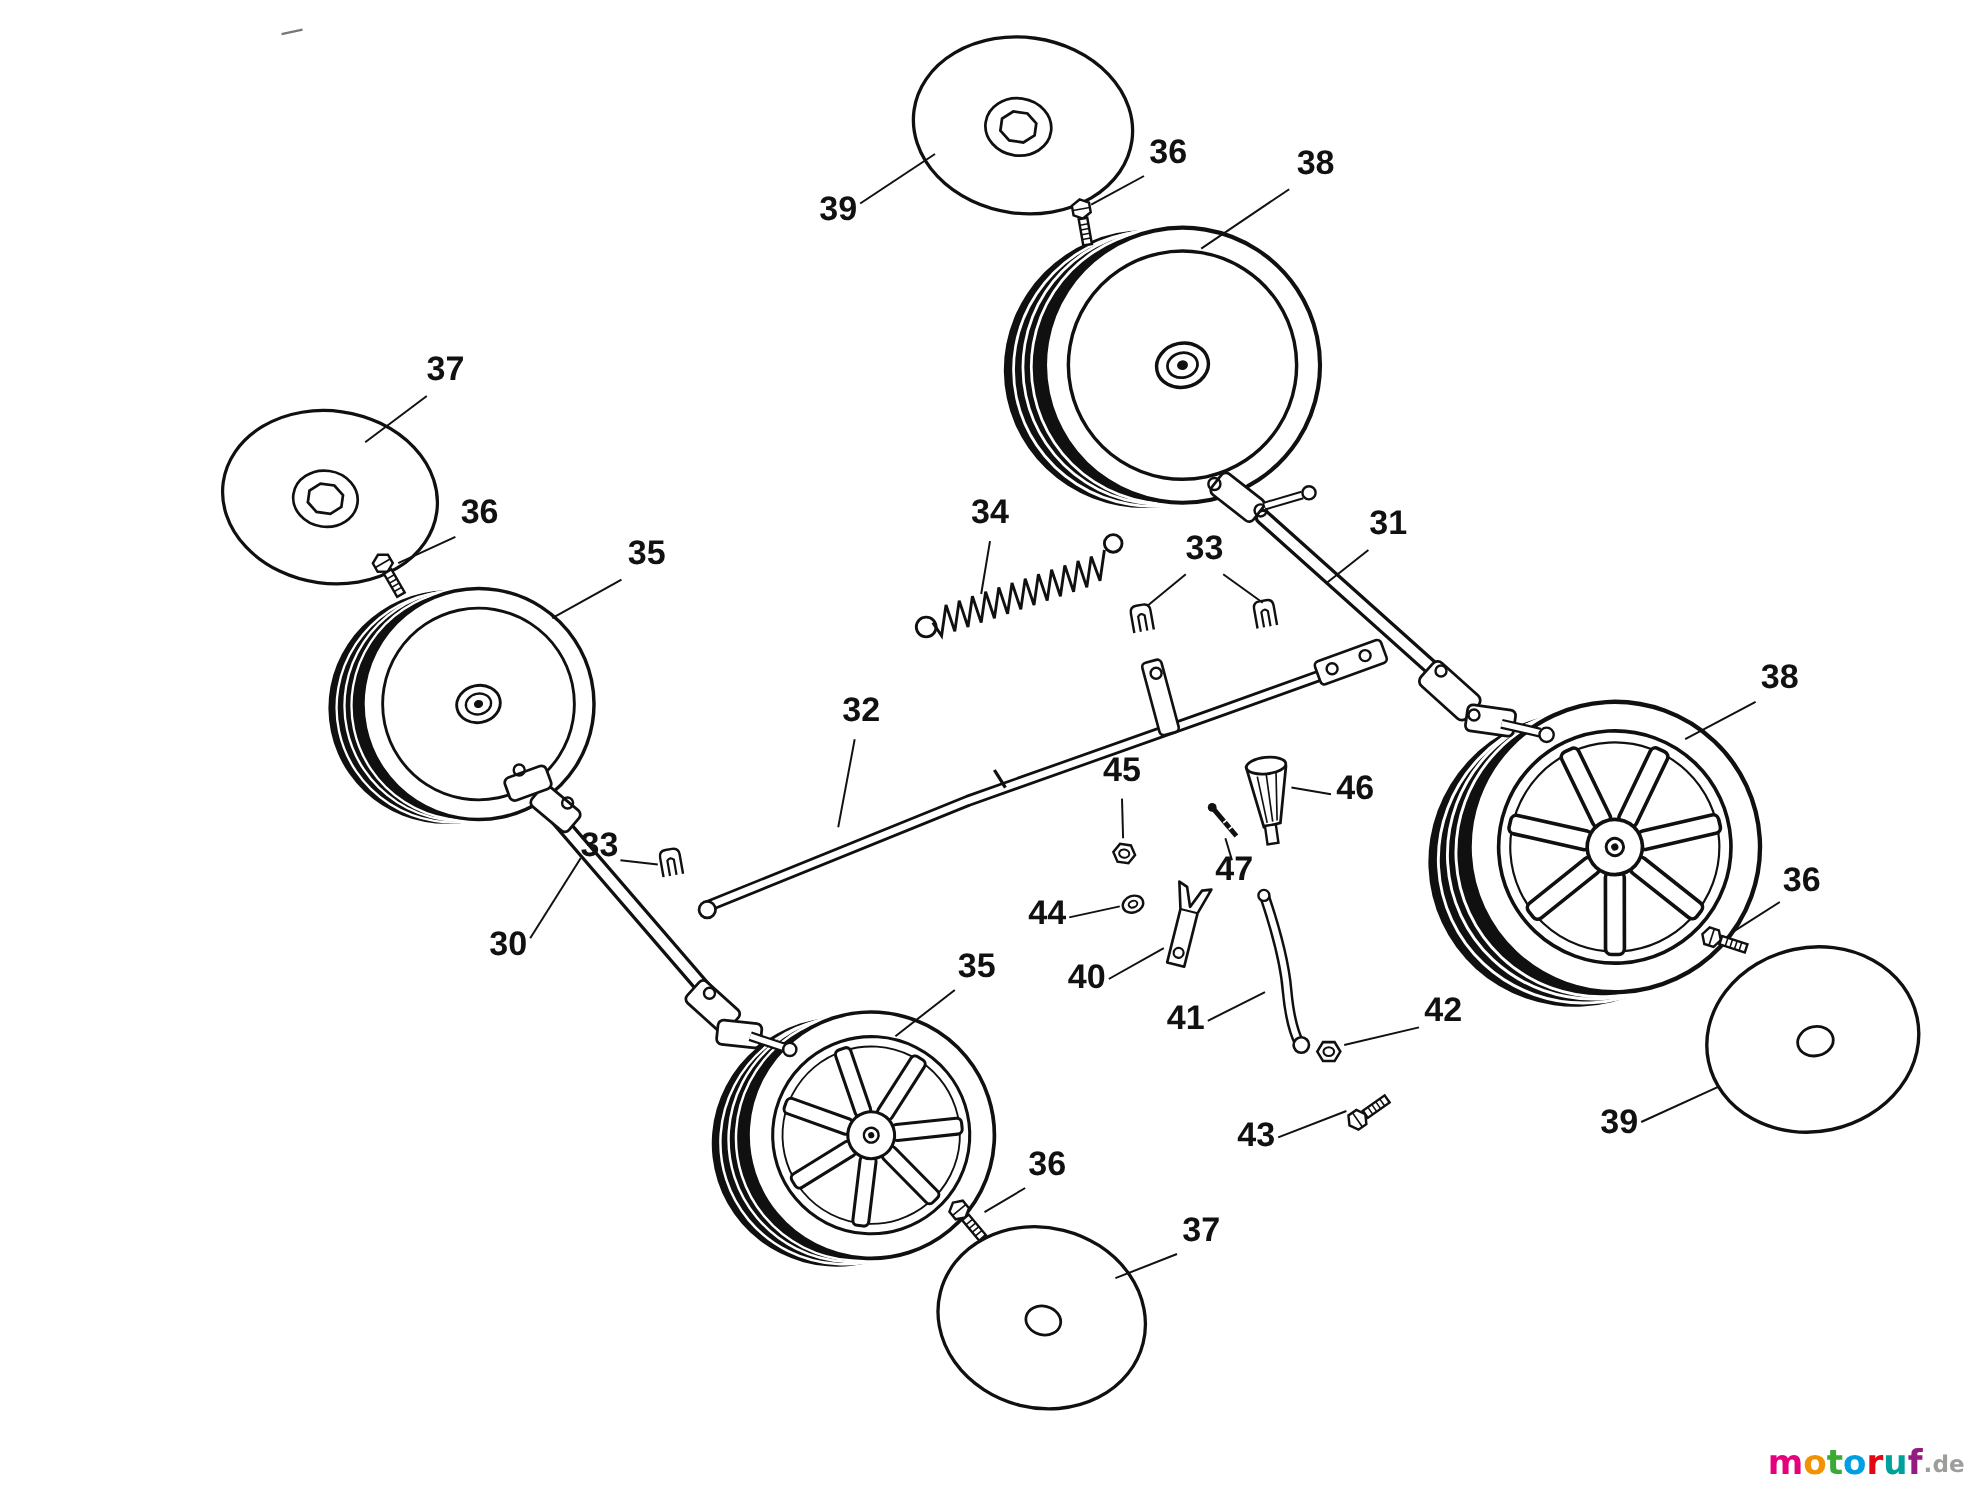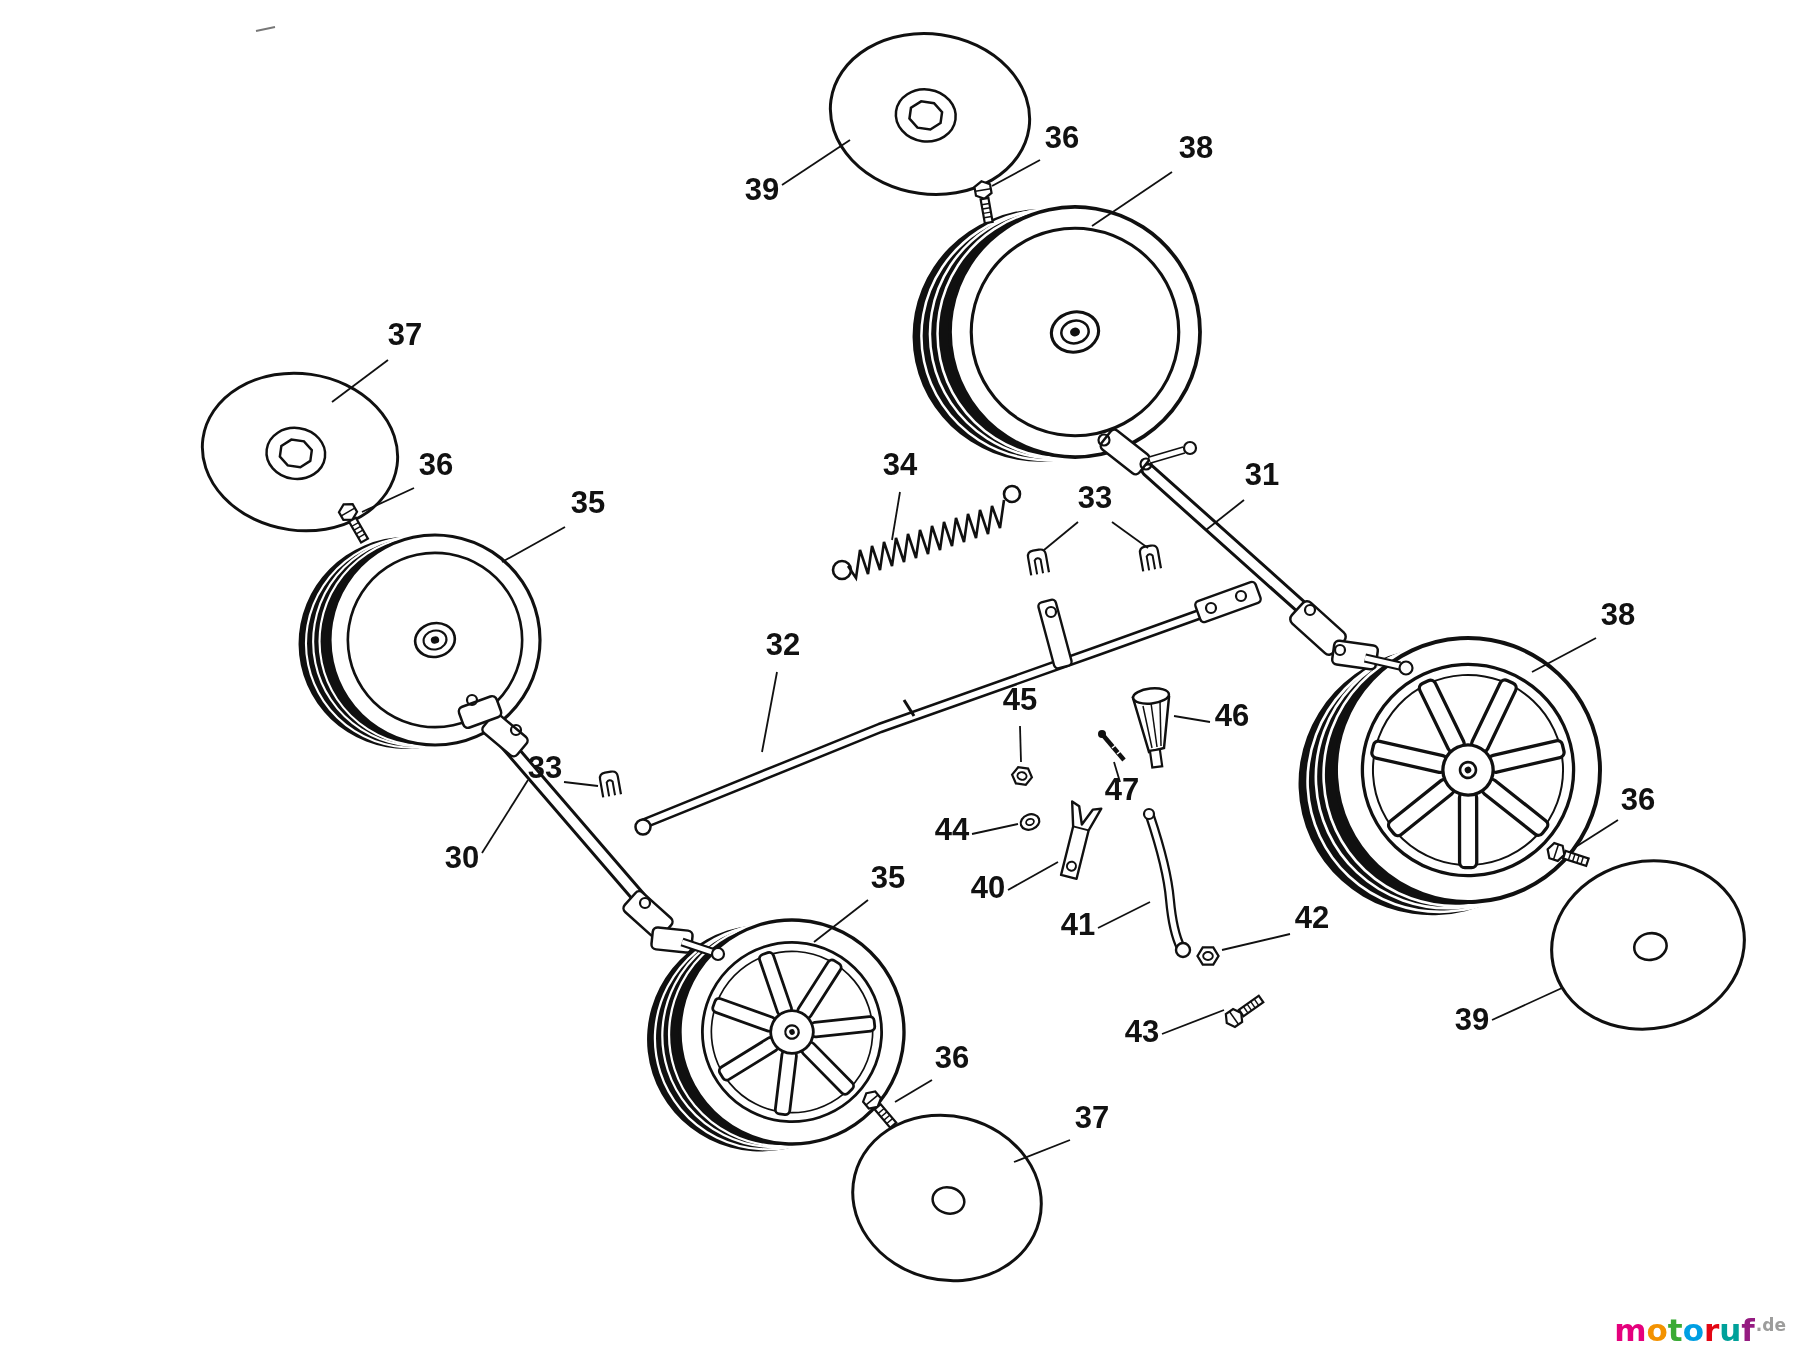--- a/index.html
+++ b/index.html
@@ -5,25 +5,25 @@
   html,body{margin:0;padding:0;background:#ffffff;}
   body{width:1800px;height:1362px;position:relative;overflow:hidden;
        font-family:"Liberation Sans",sans-serif;}
   #stage{position:absolute;inset:0;}
   svg{display:block;}
   .part-label{font-family:"Liberation Sans",sans-serif;font-weight:bold;
               font-size:31px;fill:#111111;text-anchor:middle;}
   .leader{stroke:#111111;stroke-width:1.8;fill:none;}
   .outline{fill:#ffffff;stroke:#111111;}
   #brand{position:absolute;right:14px;bottom:16px;display:flex;
-         align-items:flex-start;user-select:none;}
+         align-items:center;user-select:none;}
   #brand .ltr{font-family:"DejaVu Sans",sans-serif;font-weight:bold;
               font-size:31px;line-height:1;}
   #brand .suffix{font-family:"DejaVu Sans",sans-serif;font-weight:bold;
-                 font-size:17px;margin-left:1px;}
+                 font-size:21px;margin-left:1px;}
 </style>
 </head>
 <body>
 
 <div id="stage">
 <svg width="1800" height="1362" viewBox="0 0 1800 1362" xmlns="http://www.w3.org/2000/svg">
   <defs>
 
     <g id="wheel-smooth">
       <ellipse cx="-27" cy="-3" rx="103" ry="101" fill="#101010"></ellipse>

